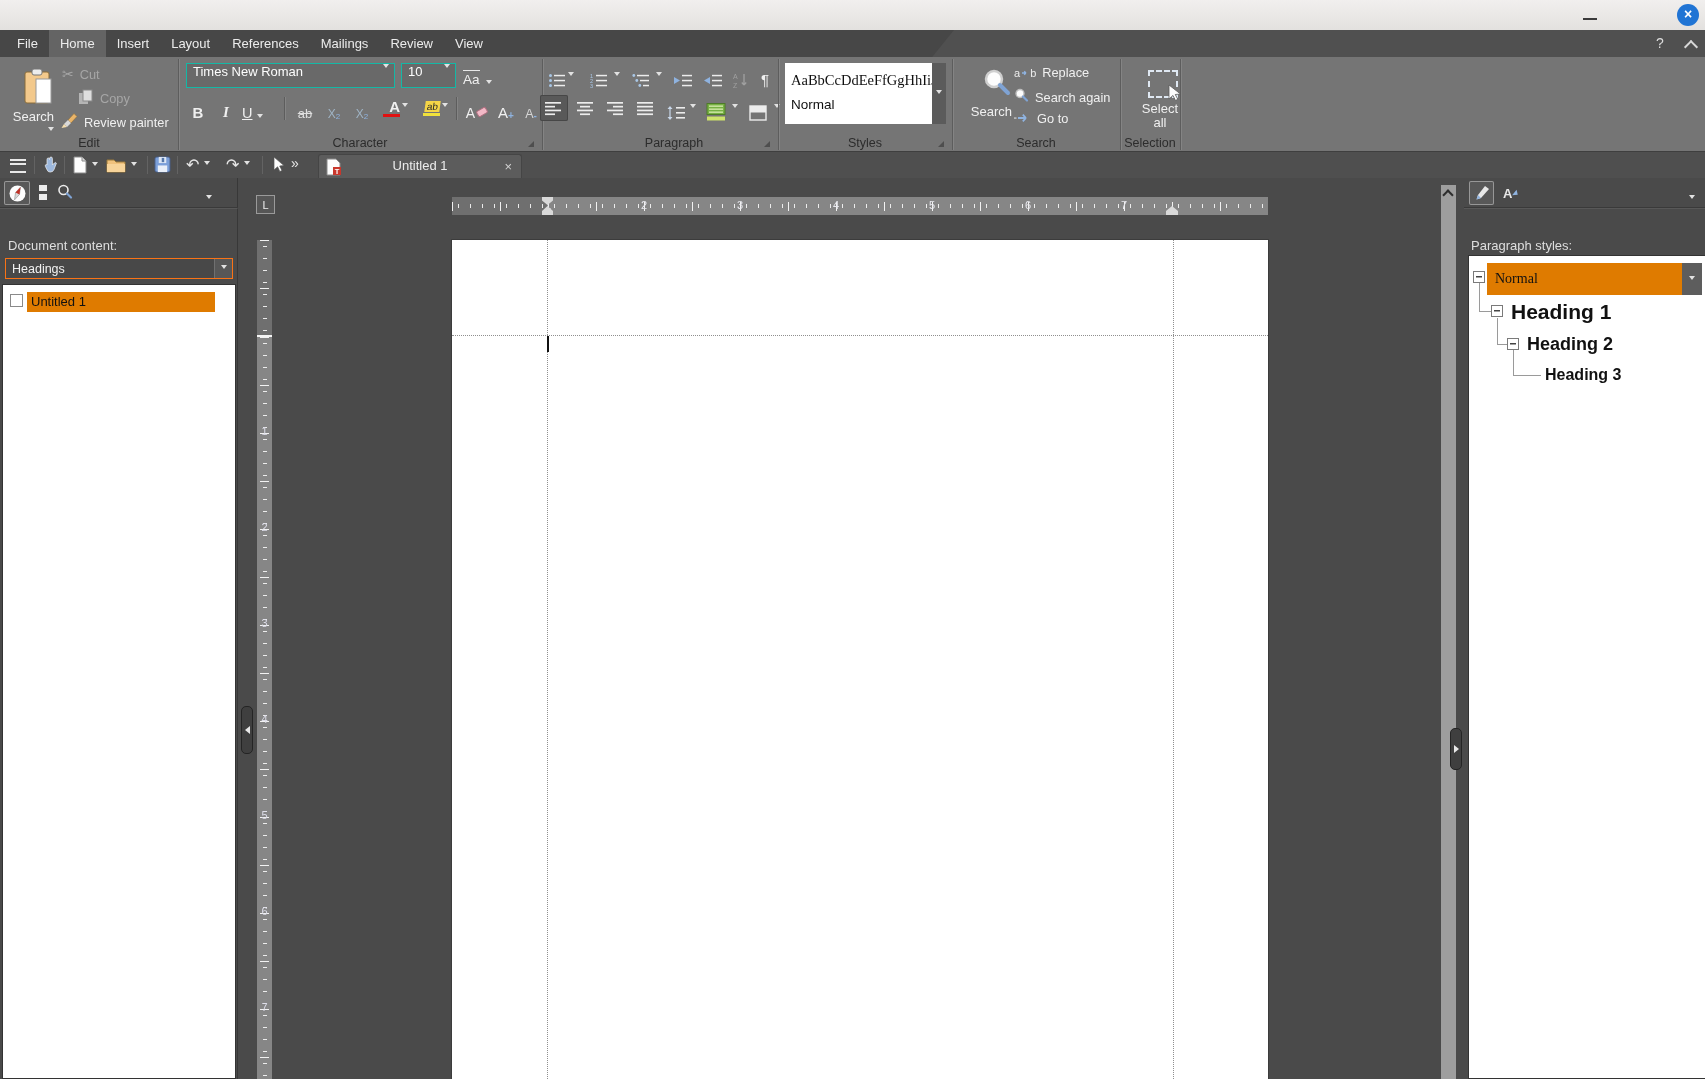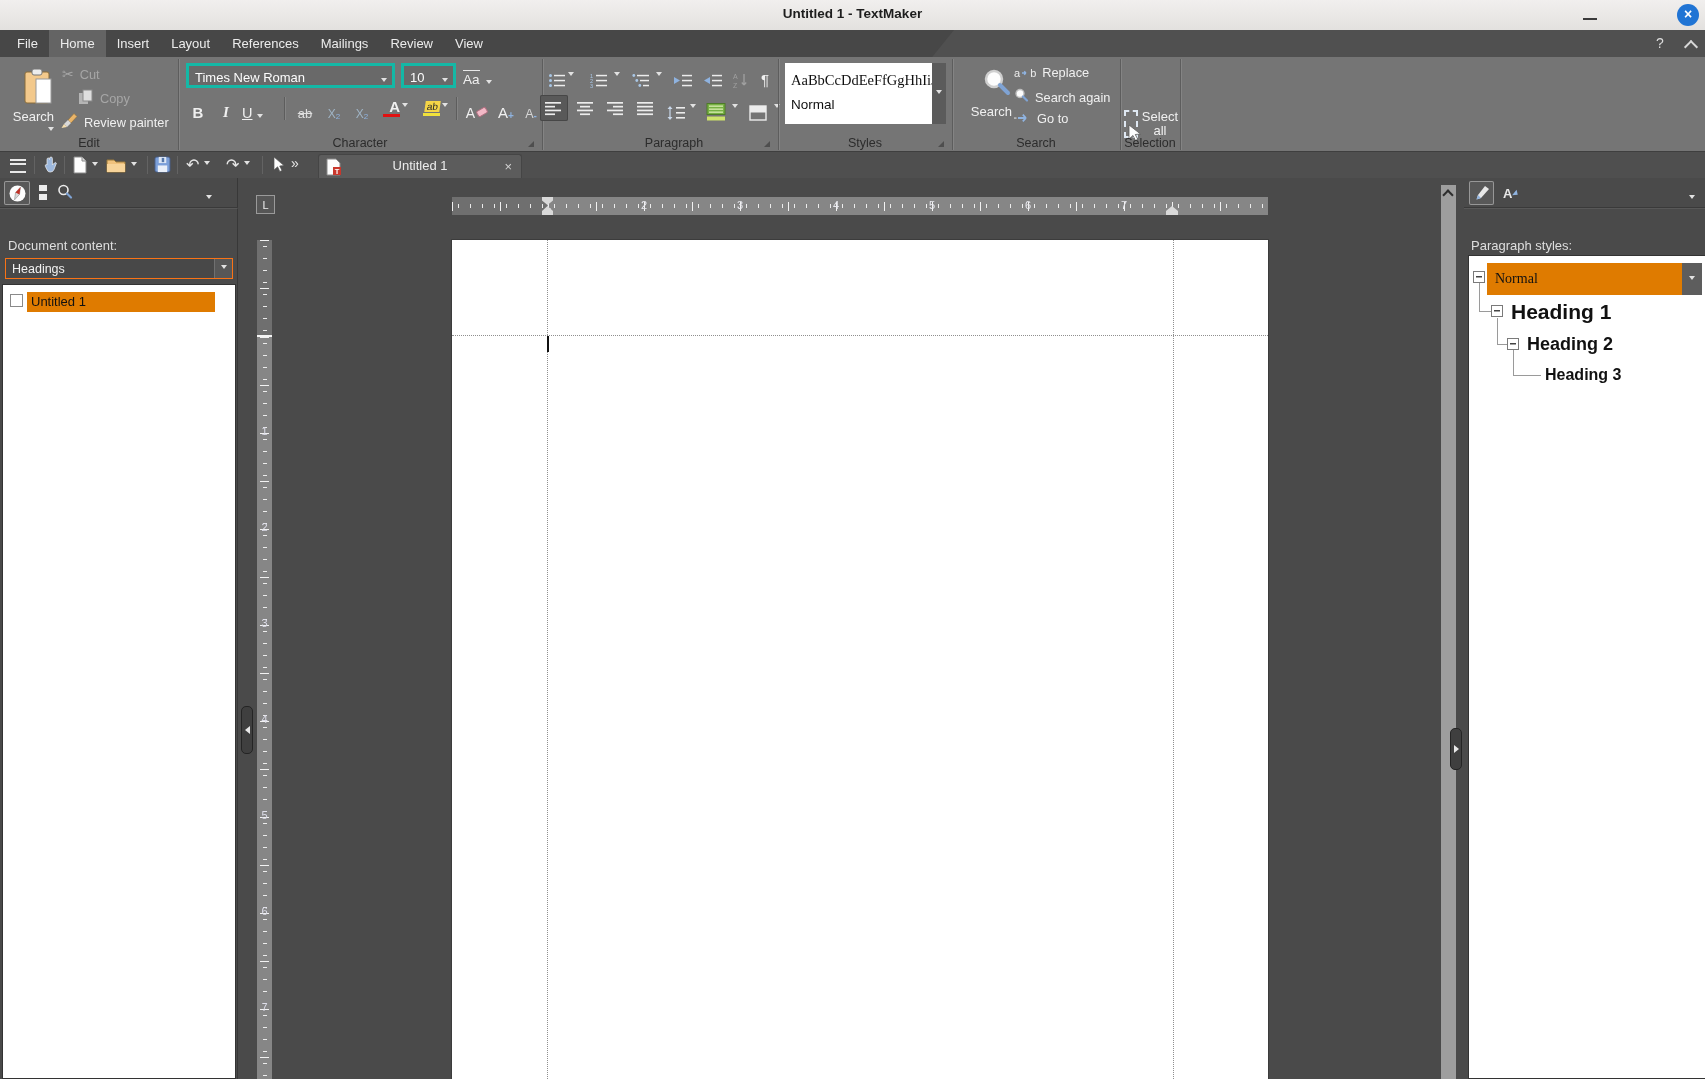--- a/index.html
+++ b/index.html
@@ -23,21 +23,21 @@
   .help-q{position:absolute;left:1656px;top:5px;font-size:14px;color:#dcdcdc;}
   .chev-up{width:8px;height:8px;border-top:2px solid #d8d8d8;border-left:2px solid #d8d8d8;transform:rotate(45deg);}
   
   .ribbon{position:absolute;left:0;top:57px;width:100%;height:95px;background:#757575;border-bottom:1px solid #3f3f3f;box-sizing:border-box;}
   .vsep{position:absolute;top:2px;height:91px;width:1px;background:#5d5d5d;box-shadow:1px 0 0 rgba(160,160,160,.35);}
   .gl{position:absolute;bottom:1px;text-align:center;color:#2c2c2c;font-size:12.5px;}
   .launcher{position:absolute;bottom:4px;width:0;height:0;border-left:6px solid transparent;border-bottom:6px solid #4e4e4e;}
   .caret{width:0;height:0;border:3.5px solid transparent;border-top:4.5px solid #e2e2e2;display:inline-block;}
   .rbtn{position:absolute;display:flex;align-items:flex-end;justify-content:center;color:#f0f0f0;}
   .disabled{color:#a6a6a6 !important;}
-  .combo{position:absolute;background:#696969;border:3px solid #14b8a6;box-sizing:border-box;display:flex;align-items:flex-end;}
+  .combo{position:absolute;background:#696969;border:1px solid #14b8a6;box-sizing:border-box;display:flex;align-items:flex-start;}
   .combo .val{flex:1;padding-left:6px;font-size:13px;color:#fdfdfd;white-space:nowrap;overflow:hidden;}
   .combo .cbtn{width:16px;display:flex;justify-content:center;}
   .glyph-b{font-weight:700;font-size:15px;}
   .glyph-i{font-style:italic;font-family:"Liberation Serif",serif;font-size:15px;font-weight:600;}
   .glyph-u{text-decoration:underline;font-size:14.5px;}
   .strike{text-decoration:line-through;font-size:13px;color:#dedede;}
   .subsup{font-size:12px;color:#9fb3c4;}
   .subsup sub,.subsup sup{font-size:8px;color:#8fb3e0;}
   .acolor{font-weight:700;font-size:15px;line-height:13px;}
   .redbar{display:block;width:17px;height:3.5px;background:#e01111;margin-top:1px;}
@@ -88,21 +88,20 @@
   .tri-l{width:0;height:0;border:4px solid transparent;border-right:5px solid #e8e8e8;margin-left:-4px;}
   .tri-r{width:0;height:0;border:4px solid transparent;border-left:5px solid #e8e8e8;margin-right:-4px;}
   .dashsel{width:26px;height:24px;border:2px dashed #dfe8f2;position:relative;}
 </style>
 </head>
 <body>
 
 <div class="app">
 
   <div class="titlebar">
-    <div class="title-text">Untitled 1 - TextMaker</div>
     <div class="min-bar"></div>
     <div class="close-circle">×</div>
   </div>
 
   <div class="menubar">
     <div class="menu-slant"></div>
     <div class="tabs">
       <div class="mtab">File</div>
       <div class="mtab active">Home</div>
       <div class="mtab">Insert</div>
@@ -406,21 +405,21 @@
             <rect x="0" y="4.3" width="2.5" height="1.6" fill="#bdbdbd"></rect>
             <path d="M4 5 H12 M12 5 L8.8 1.6 M12 5 L8.8 8.4" stroke="#8fb3e0" stroke-width="1.8" fill="none"></path>
           </svg>
       </span>
       <span>Go to</span>
     </div>
     <div class="gl" style="left:952px;width:168px;">Search</div>
 
     <div class="vsep" style="left:1120px;"></div>
 
-    <div class="rbtn" style="left:1124px;top:5px;width:54px;height:76px;flex-direction:row;gap:4px;">
+    <div class="rbtn" style="left:1124px;top:5px;width:54px;height:76px;flex-direction:column;gap:4px;">
       <span class="dashsel">
         <svg width="16" height="18" viewBox="0 0 16 18" style="position:absolute;right:-6px;bottom:-6px;">
             <path d="M3 1 L3 15 L7 11.5 L9.5 16.5 L11.8 15.3 L9.3 10.5 L14.5 10 Z" fill="#fdfdfd" stroke="#5a5a5a" stroke-width=".8"></path>
           </svg>
       </span>
       <span style="line-height:14px;text-align:center;">
         <span>Select</span><br>
         <span>all</span>
       </span>
     </div>

